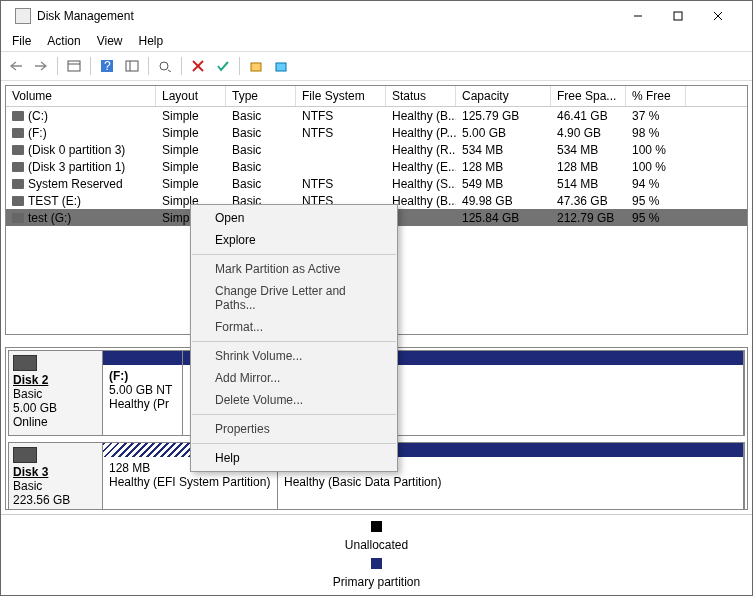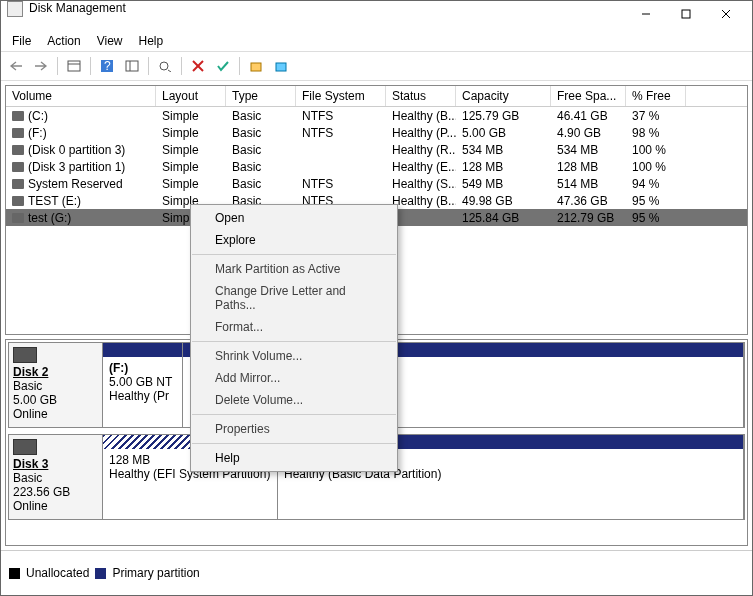--- a/index.html
+++ b/index.html
@@ -1,28 +1,28 @@
 <!DOCTYPE html>
 <html><head>
 <meta charset="utf-8">
 <style>
   * { box-sizing: border-box; font-family: "Segoe UI", Tahoma, sans-serif; font-size: 12px; }
   body { margin: 0; background: #fff; }
   .window { width: 753px; height: 596px; border: 1px solid #666; display: flex; flex-direction: column; background:#fff;}
-  .titlebar { height: 30px; display:flex; padding:0 6px; }
+  .titlebar { height: 30px; display:flex; align-items:center; padding:0 14px; }
   .titlebar .icon { width:16px; height:16px; margin-right:6px; background:#eee; border:1px solid #888;}
   .titlebar .title { flex:1; font-size:12px; }
   .winbtns { display:flex; gap:0; }
   .winbtn { width:40px; height:26px; display:flex; align-items:center; justify-content:center; cursor:default;}
   .menubar { height:20px; display:flex; align-items:center; padding:0 4px; gap:2px; }
   .menuitem { padding:2px 7px; cursor:default;}
   .toolbar { height:30px; border-top:1px solid #ddd; border-bottom:1px solid #ddd; display:flex; align-items:center; padding:0 4px; gap:3px;}
   .tbtn { width:22px; height:22px; display:flex; align-items:center; justify-content:center; border:1px solid transparent;}
   .tsep { width:1px; height:18px; background:#ccc; margin:0 2px;}
-  .content { flex:1; display:flex; flex-direction:column; padding:4px; gap:4px; min-height:0;}
+  .content { flex:1; display:flex; flex-direction:column; padding:4px; gap:12px; min-height:0;}
   .list { border:1px solid #888; overflow:hidden; flex:0 0 250px; display:flex; flex-direction:column;}
   .listhead { display:flex; border-bottom:1px solid #ccc; background:#fff;}
   .listhead .col { border-right:1px solid #ddd; padding:3px 6px; background:#fff; cursor:default; white-space:nowrap; overflow:hidden;}
   .listrows { flex:1; overflow-y:auto;}
   .row { display:flex; height:17px; align-items:center;}
   .row.selected { background:#737373;}
   .row .cell { padding:0 6px; white-space:nowrap; overflow:hidden; display:flex; align-items:center;}
   .volicon { width:12px; height:10px; margin-right:4px; background:#666; border-radius:1px; flex:0 0 12px;}
   .c-vol{width:150px;flex:0 0 150px}
   .c-lay{width:70px;flex:0 0 70px}
@@ -36,21 +36,21 @@
   .diskrow { display:flex; background:#fff; height:86px; margin-bottom:6px;}
   .diskleft { width:95px; flex:0 0 95px; border:1px solid #888; background:#f4f4f4; padding:4px; display:flex; flex-direction:column;}
   .diskleft .dicon { width:24px; height:16px; background:#555; border:1px solid #333; margin-bottom:2px;}
   .diskleft b { font-weight:bold;text-decoration:underline;}
   .diskparts { flex:1; display:flex; border:1px solid #888; border-left:none;}
   .part { border-right:1px solid #888; padding:4px 6px; display:flex; flex-direction:column; overflow:hidden;}
   .part .bar { height:14px; margin:-4px -6px 4px -6px; background:#1e2a78;}
   .part .hatchbar { height:14px; margin:-4px -6px 4px -6px;
     background: repeating-linear-gradient(135deg,#1e2a78 0,#1e2a78 2px,#fff 2px,#fff 5px);}
   .part b { font-weight:bold;}
-  .legend { border-top:1px solid #ccc; padding:15px 8px; display:flex; align-items:center; gap:6px; font-size:12px;}
+  .legend { border-top:1px solid #ccc; padding:6px 8px; display:flex; align-items:center; gap:6px; font-size:12px;flex-direction:column;}
   .sw { width:11px; height:11px;}
   .sw.black{background:#000;}
   .sw.blue{background:#1e2a78;}
   
   .ctx { position:absolute; left:189px; top:203px; width:208px; background:#f2f2f2; border:1px solid #999; box-shadow:3px 3px 6px rgba(0,0,0,0.25); padding:2px 0; z-index:10;}
   .ctx .mi { padding:4px 24px; cursor:default; color:#000;}
   .ctx .mi.disabled{ color:#404040;}
   .ctx .sep { height:1px; background:#ccc; margin:3px 1px;}
   .rel { position:relative;}
 </style>

